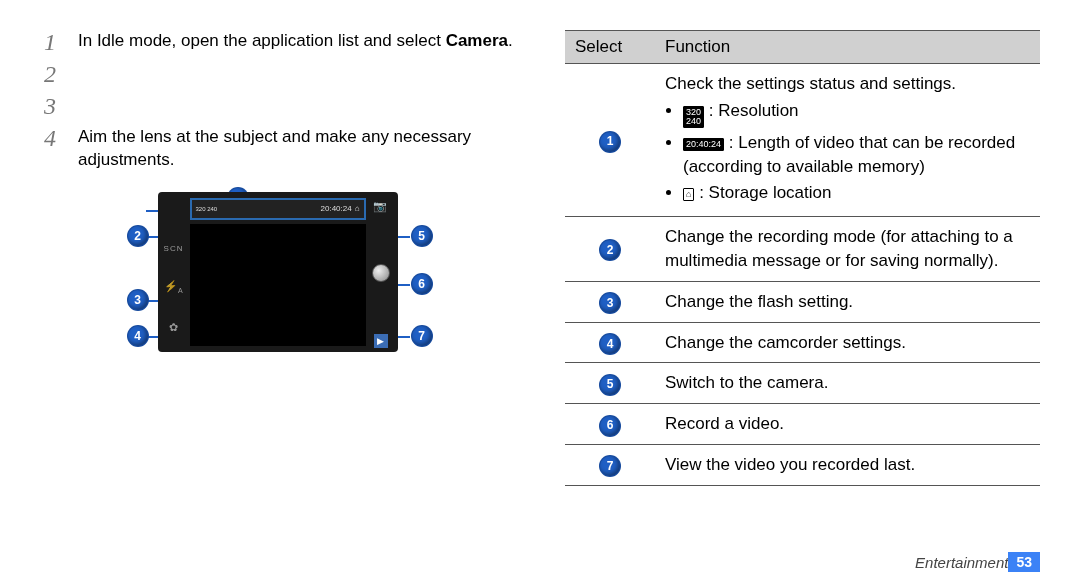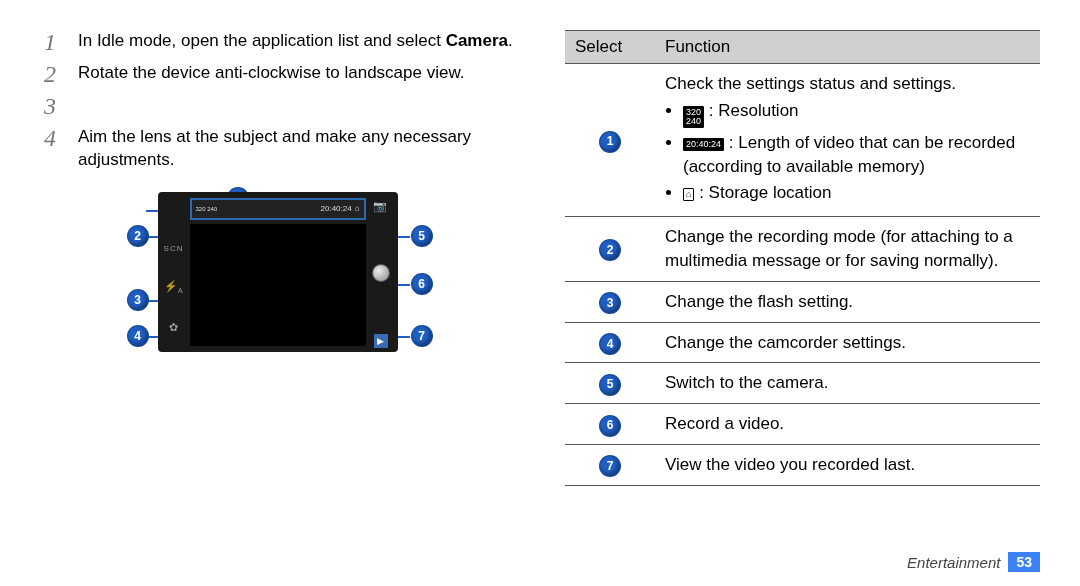--- a/index.html
+++ b/index.html
@@ -220,21 +220,21 @@
   }
   .small-icon.light { background:#fff; color:#000; }
 
   
   .footer {
     position: absolute;
     right: 40px;
     bottom: 14px;
     display: flex;
     align-items: center;
-    gap: 8px;
+    gap: 0;
     font-size: 15px;
   }
   .footer-cat { font-style: italic; color: #444; }
   .footer-page {
     background: #3b82f6;
     color: #fff;
     padding: 2px 8px;
     font-weight: 700;
     font-size: 14px;
   }
@@ -247,21 +247,20 @@
 
   <ul class="steps">
     <li class="step">
       <span class="step-num">1</span>
       <span class="step-text">
         <span>In Idle mode, open the application list and select </span><span class="bold">Camera</span><span>.</span>
       </span>
     </li>
     <li class="step">
       <span class="step-num">2</span>
-      <span class="step-text">Rotate the device anti-clockwise to landscape view.</span>
     </li>
     <li class="step">
       <span class="step-num">3</span>
     </li>
     <li class="step">
       <span class="step-num">4</span>
       <span class="step-text">Aim the lens at the subject and make any necessary adjustments.</span>
     </li>
   </ul>
 

